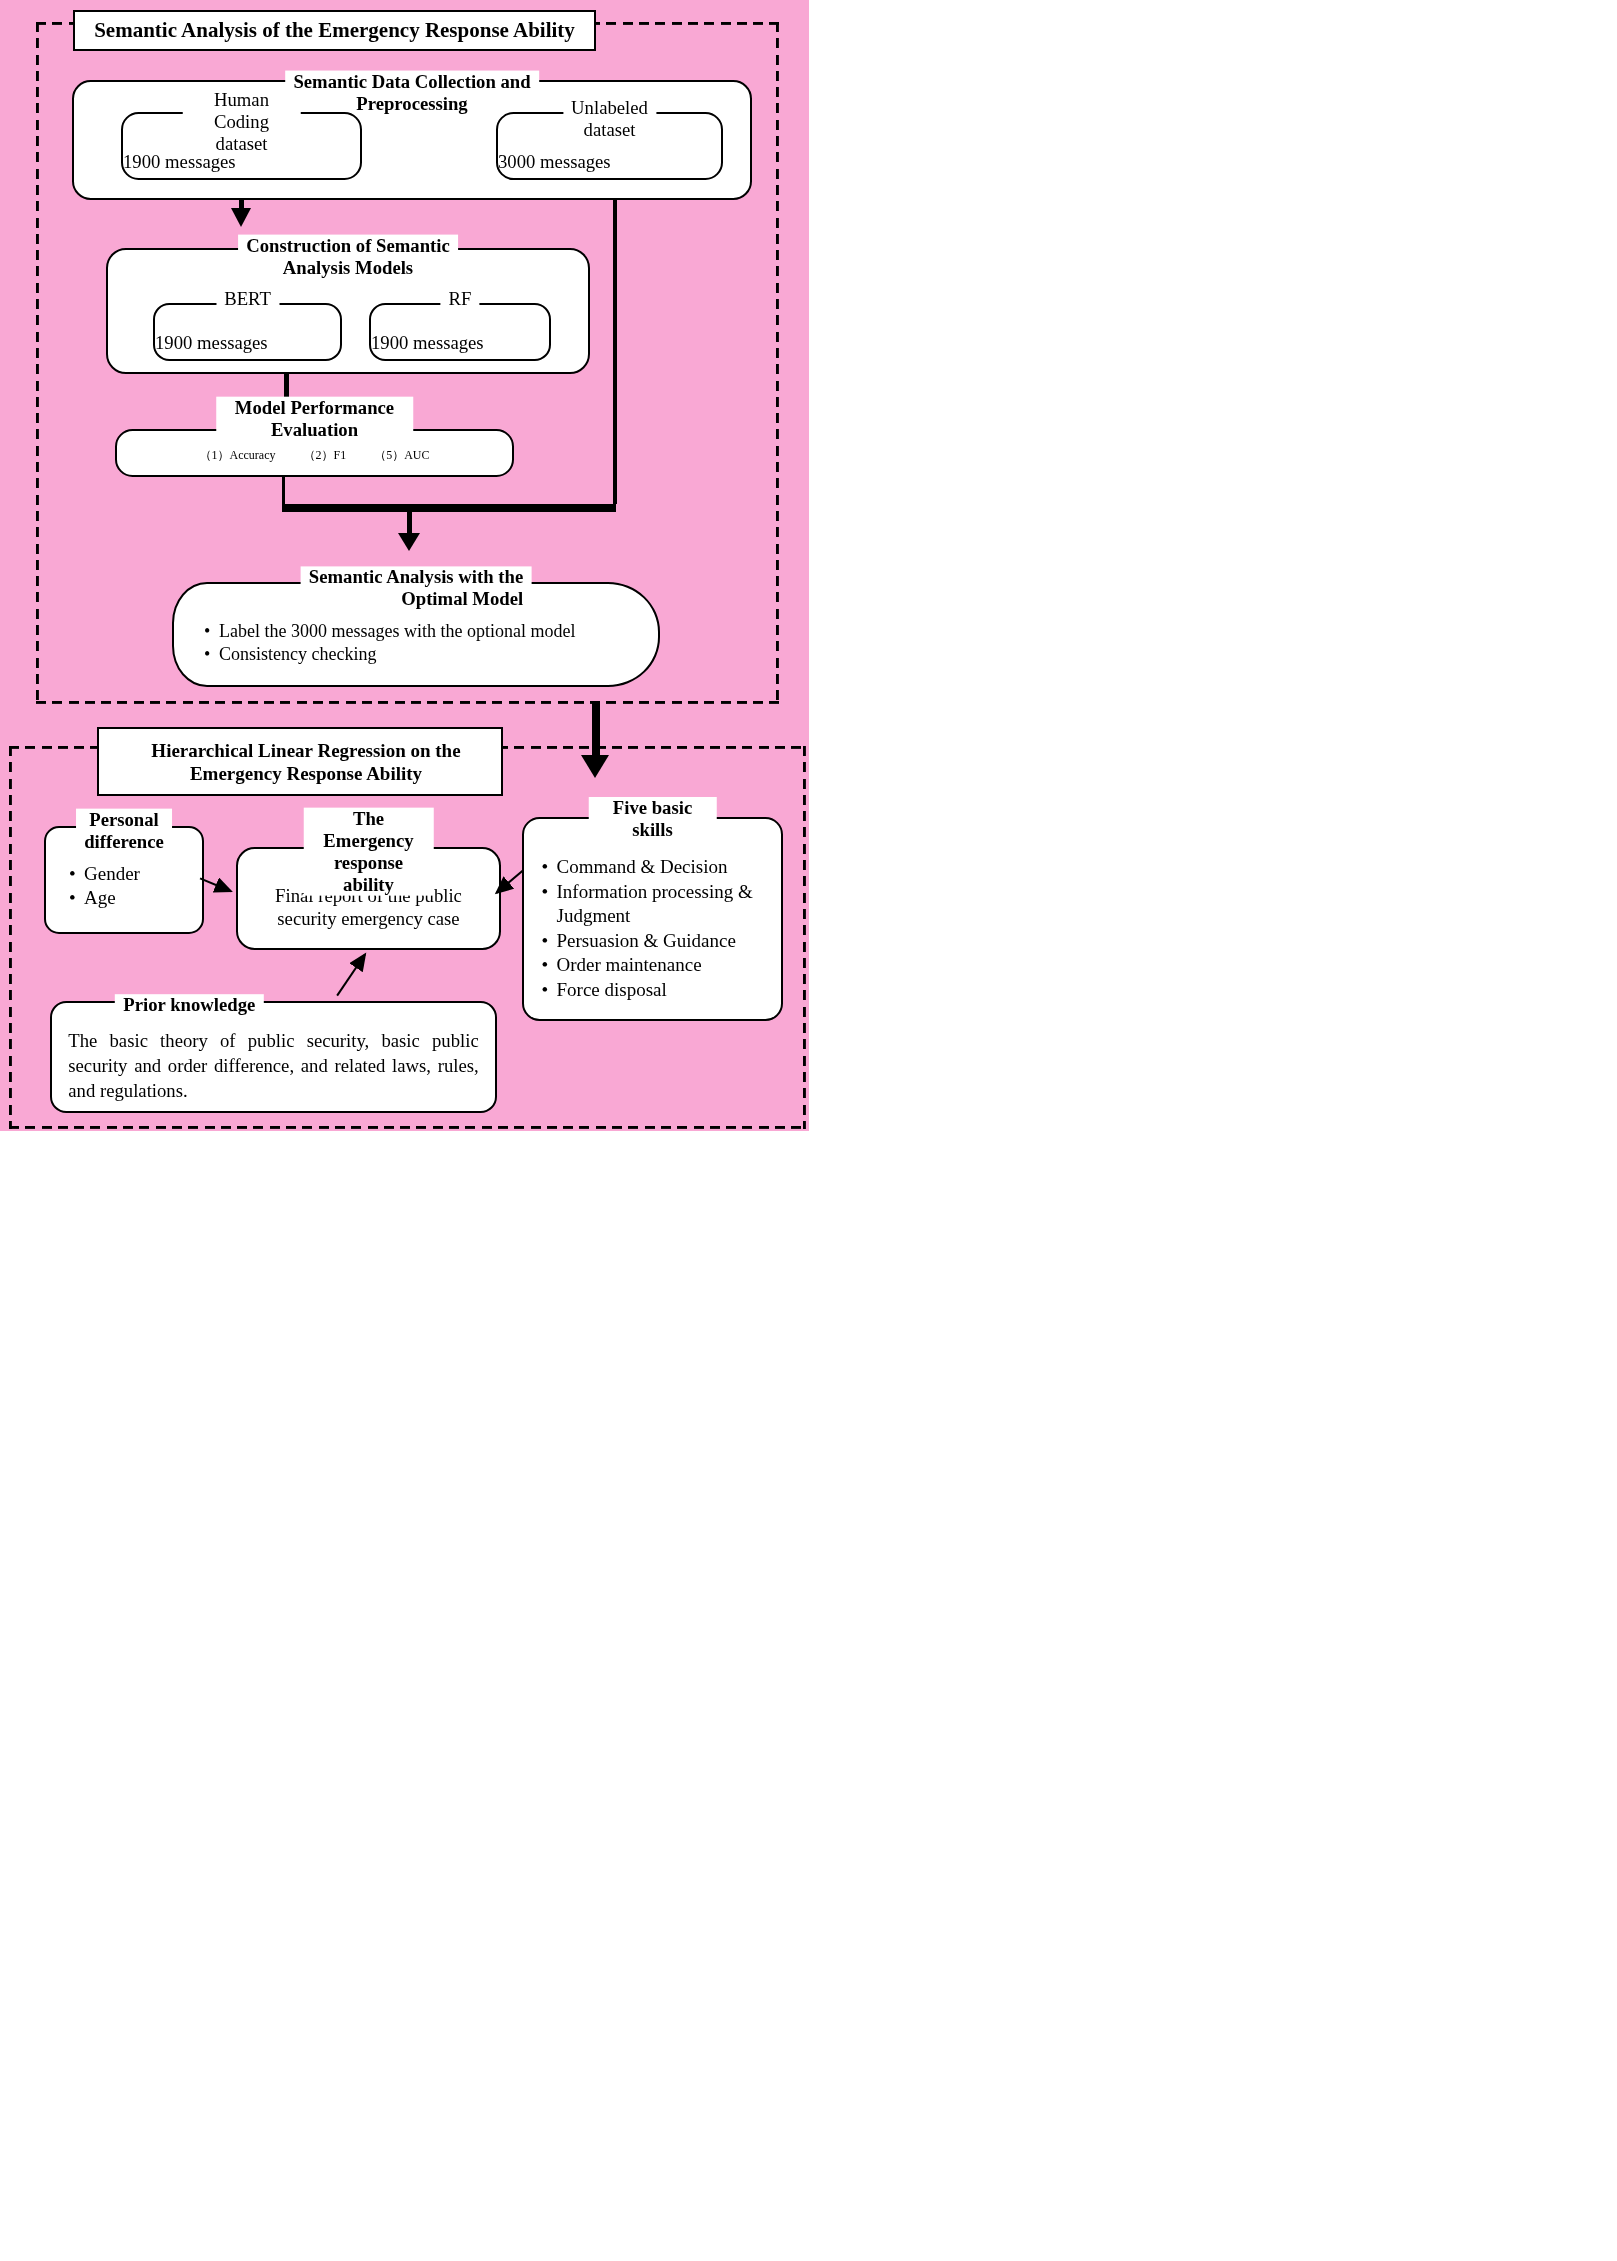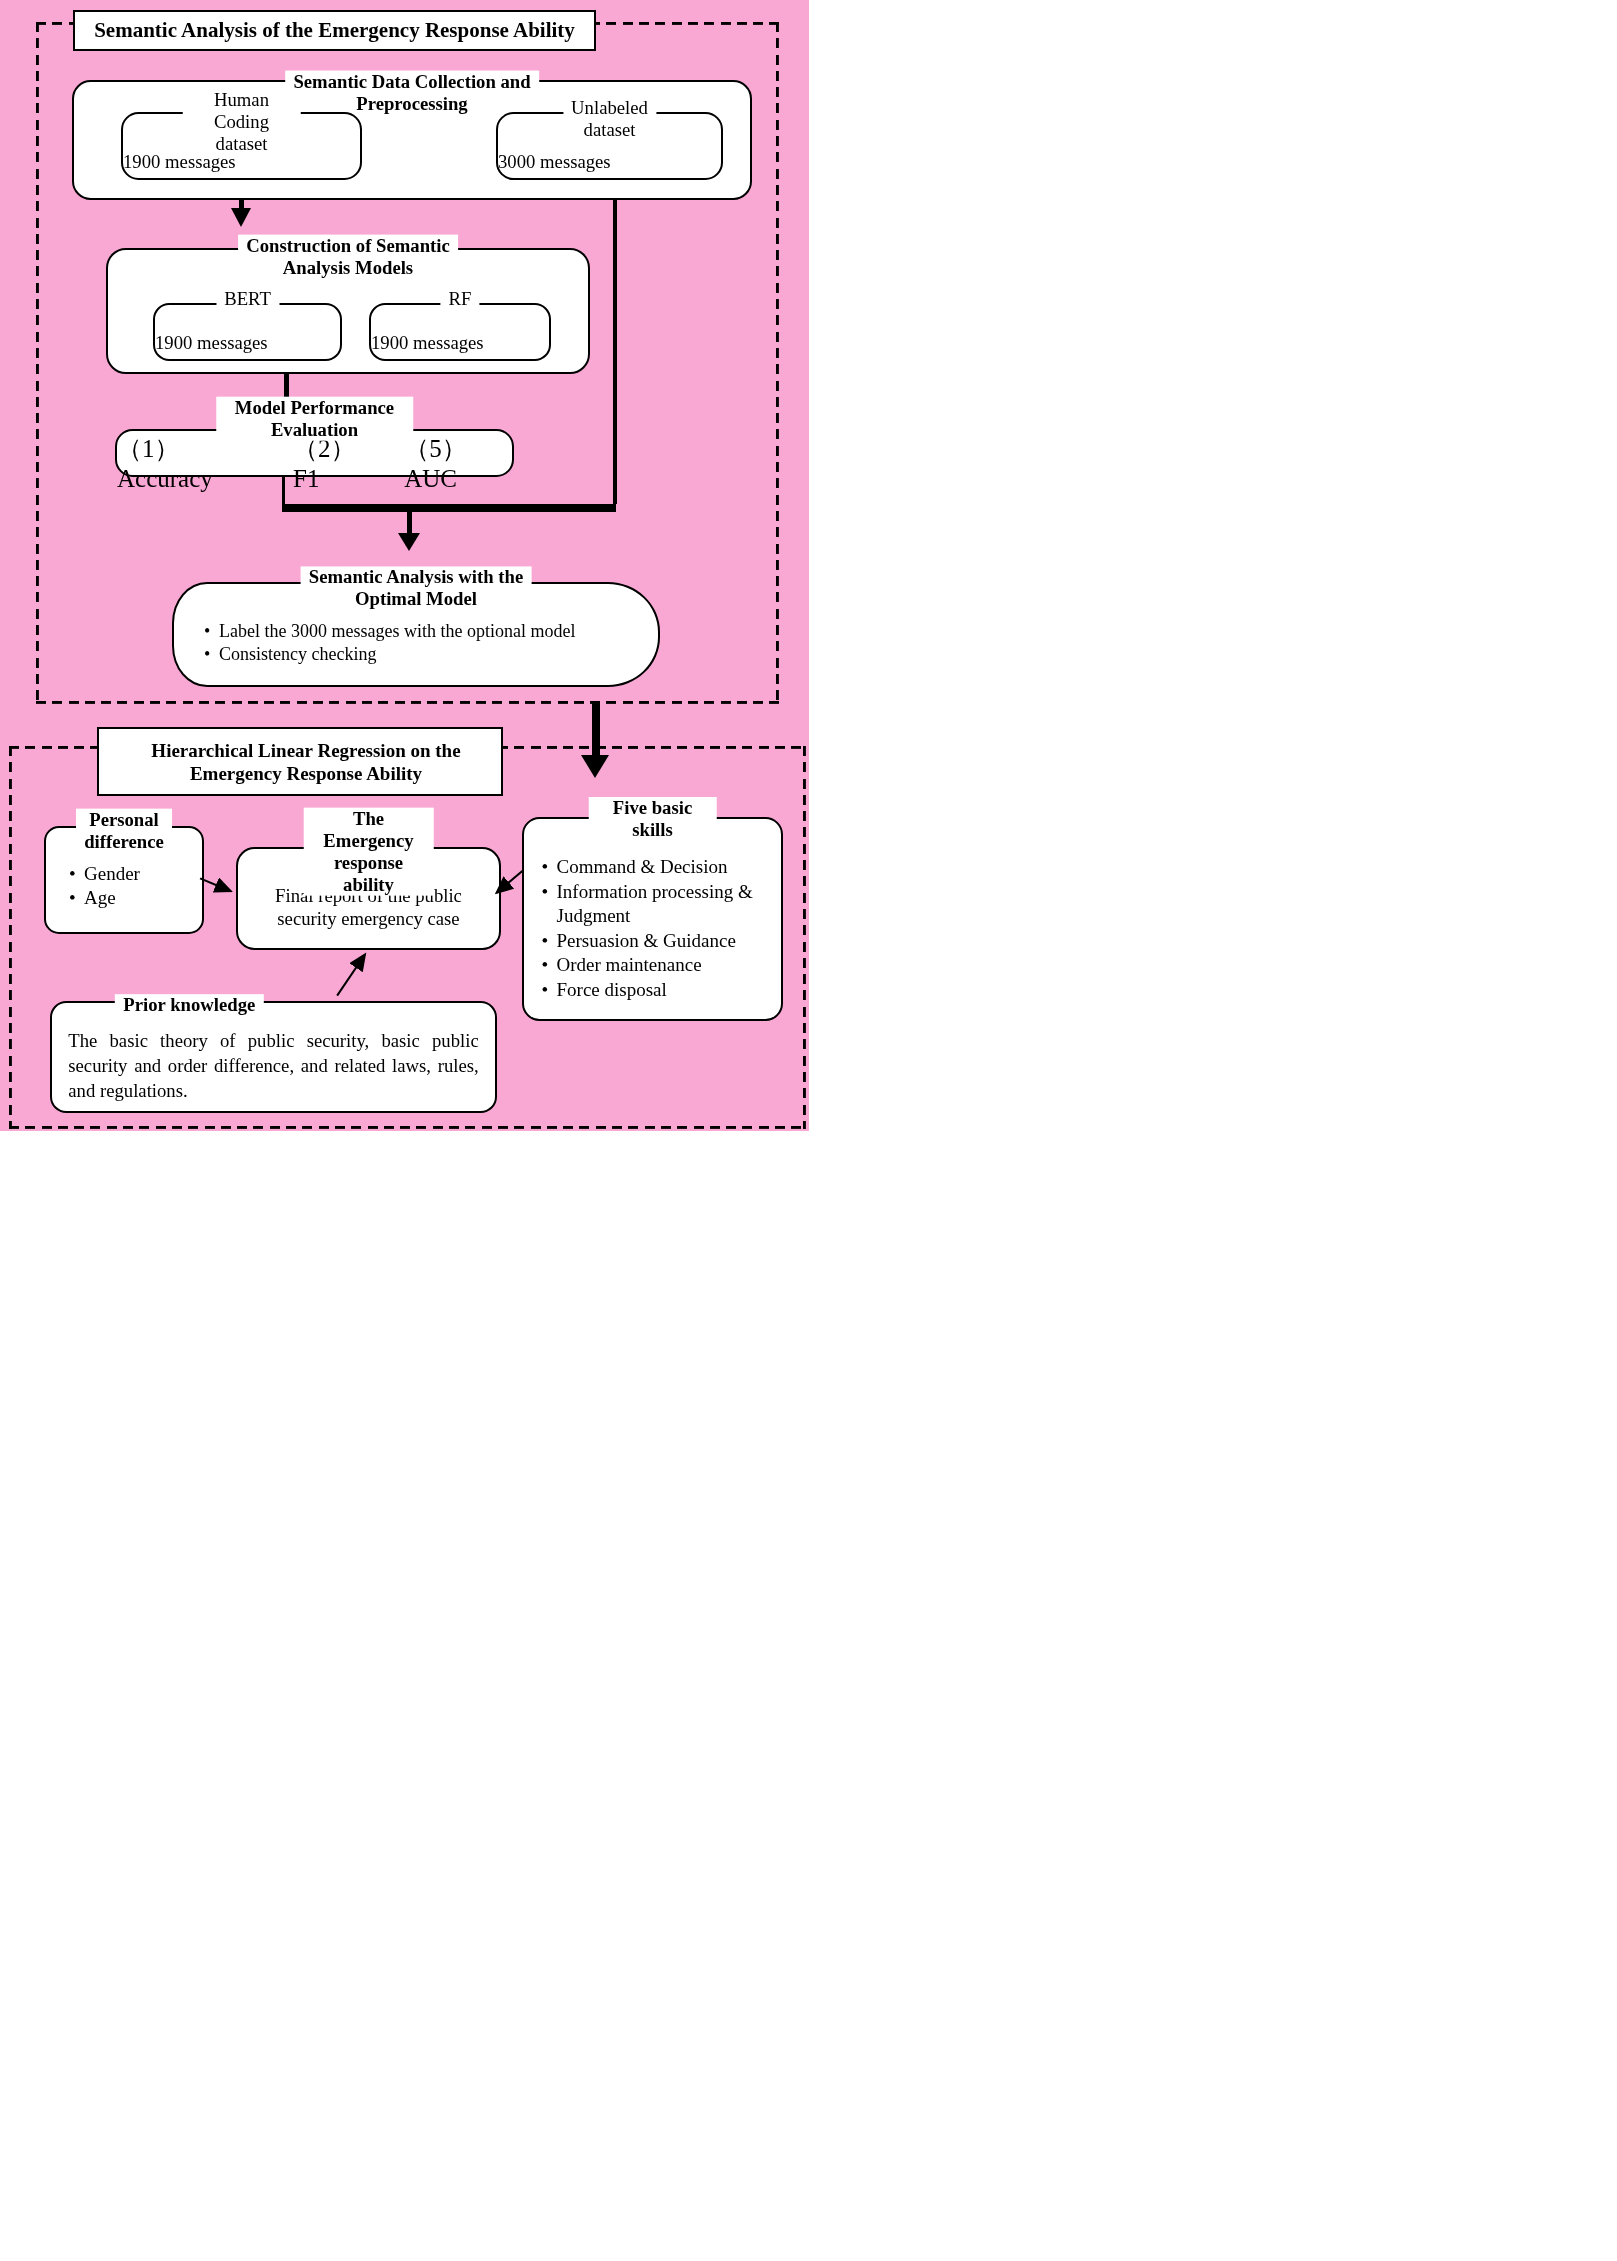--- a/index.html
+++ b/index.html
@@ -36,21 +36,21 @@
   .legend{
     position:absolute; top:0; left:50%; transform:translate(-50%,-50%);
     background:#fff; padding:0 8.2px; text-align:center; white-space:pre-line;
     font-size:18.7px; line-height:22px; z-index:3;
   }
   .lg-bold{font-weight:bold;}
   .lg-sdc{transform:translate(-50%,-26%);}
   .lg-oval2{transform:translate(-50%,-38%);}
   .lg-single{transform:translate(-50%,-78%);}
   .lg-constr{transform:translate(-50%,-35%);}
-  .lg-opt{transform:translate(-50%,-40%);}
+  .lg-opt{transform:translate(-50%,-40%);text-align:right;}
   .lg-personal{transform:translate(-50%,-44%);}
   .lg-ability{transform:translate(-50%,-47%);}
   .lg-five{transform:translate(-50%,-50%);}
   .lg-prior{left:31%; transform:translate(-50%,-40%);}
 
   #sdcbox{left:72px;top:80px;width:676px;height:116px;border-radius:18.7px;}
   #humanbox{left:121px;top:112px;width:237px;height:64px;border-radius:17.5px;}
   #unlabeledbox{left:496px;top:112px;width:223px;height:64px;border-radius:17.5px;}
   #constructionbox{left:106px;top:248px;width:480px;height:122px;border-radius:20px;}
   #bertbox{left:153px;top:303px;width:185px;height:54px;border-radius:16.3px;}
@@ -60,21 +60,21 @@
   #personalbox{left:44px;top:826px;width:156px;height:104px;border-radius:15px;}
   #abilitybox{left:236px;top:847px;width:261px;height:99px;border-radius:18.7px;}
   #fivebox{left:522px;top:817px;width:257px;height:200px;border-radius:17.5px;}
   #priorbox{left:50px;top:1001px;width:443px;height:108px;border-radius:16.3px;}
 
   .oval-value{
     position:absolute; left:0; right:0; bottom:4.7px; text-align:left; font-size:18.7px;
   }
   .eval-row{
     position:absolute; left:0; right:0; top:50%; transform:translateY(-34%);
-    display:flex; justify-content:center; gap:28px; font-size:25px;
+    display:flex; justify-content:center; gap:28px; font-size:12px;
   }
   .bullets{position:absolute; left:0; top:0; right:0;}
   .brow{display:flex; align-items:flex-start;}
   .bdot{flex:0 0 15px; text-align:left;}
   #optimalbox .bullets{padding:36px 0 0 30px; font-size:18px;}
   #optimalbox .brow{line-height:23px;}
   #personalbox .bullets{padding:34px 0 0 23px; font-size:19px;}
   #personalbox .brow{line-height:24px;}
   #fivebox .bullets{padding:36px 0 0 17.5px; font-size:19px;}
   #fivebox .brow{line-height:24.5px;}

